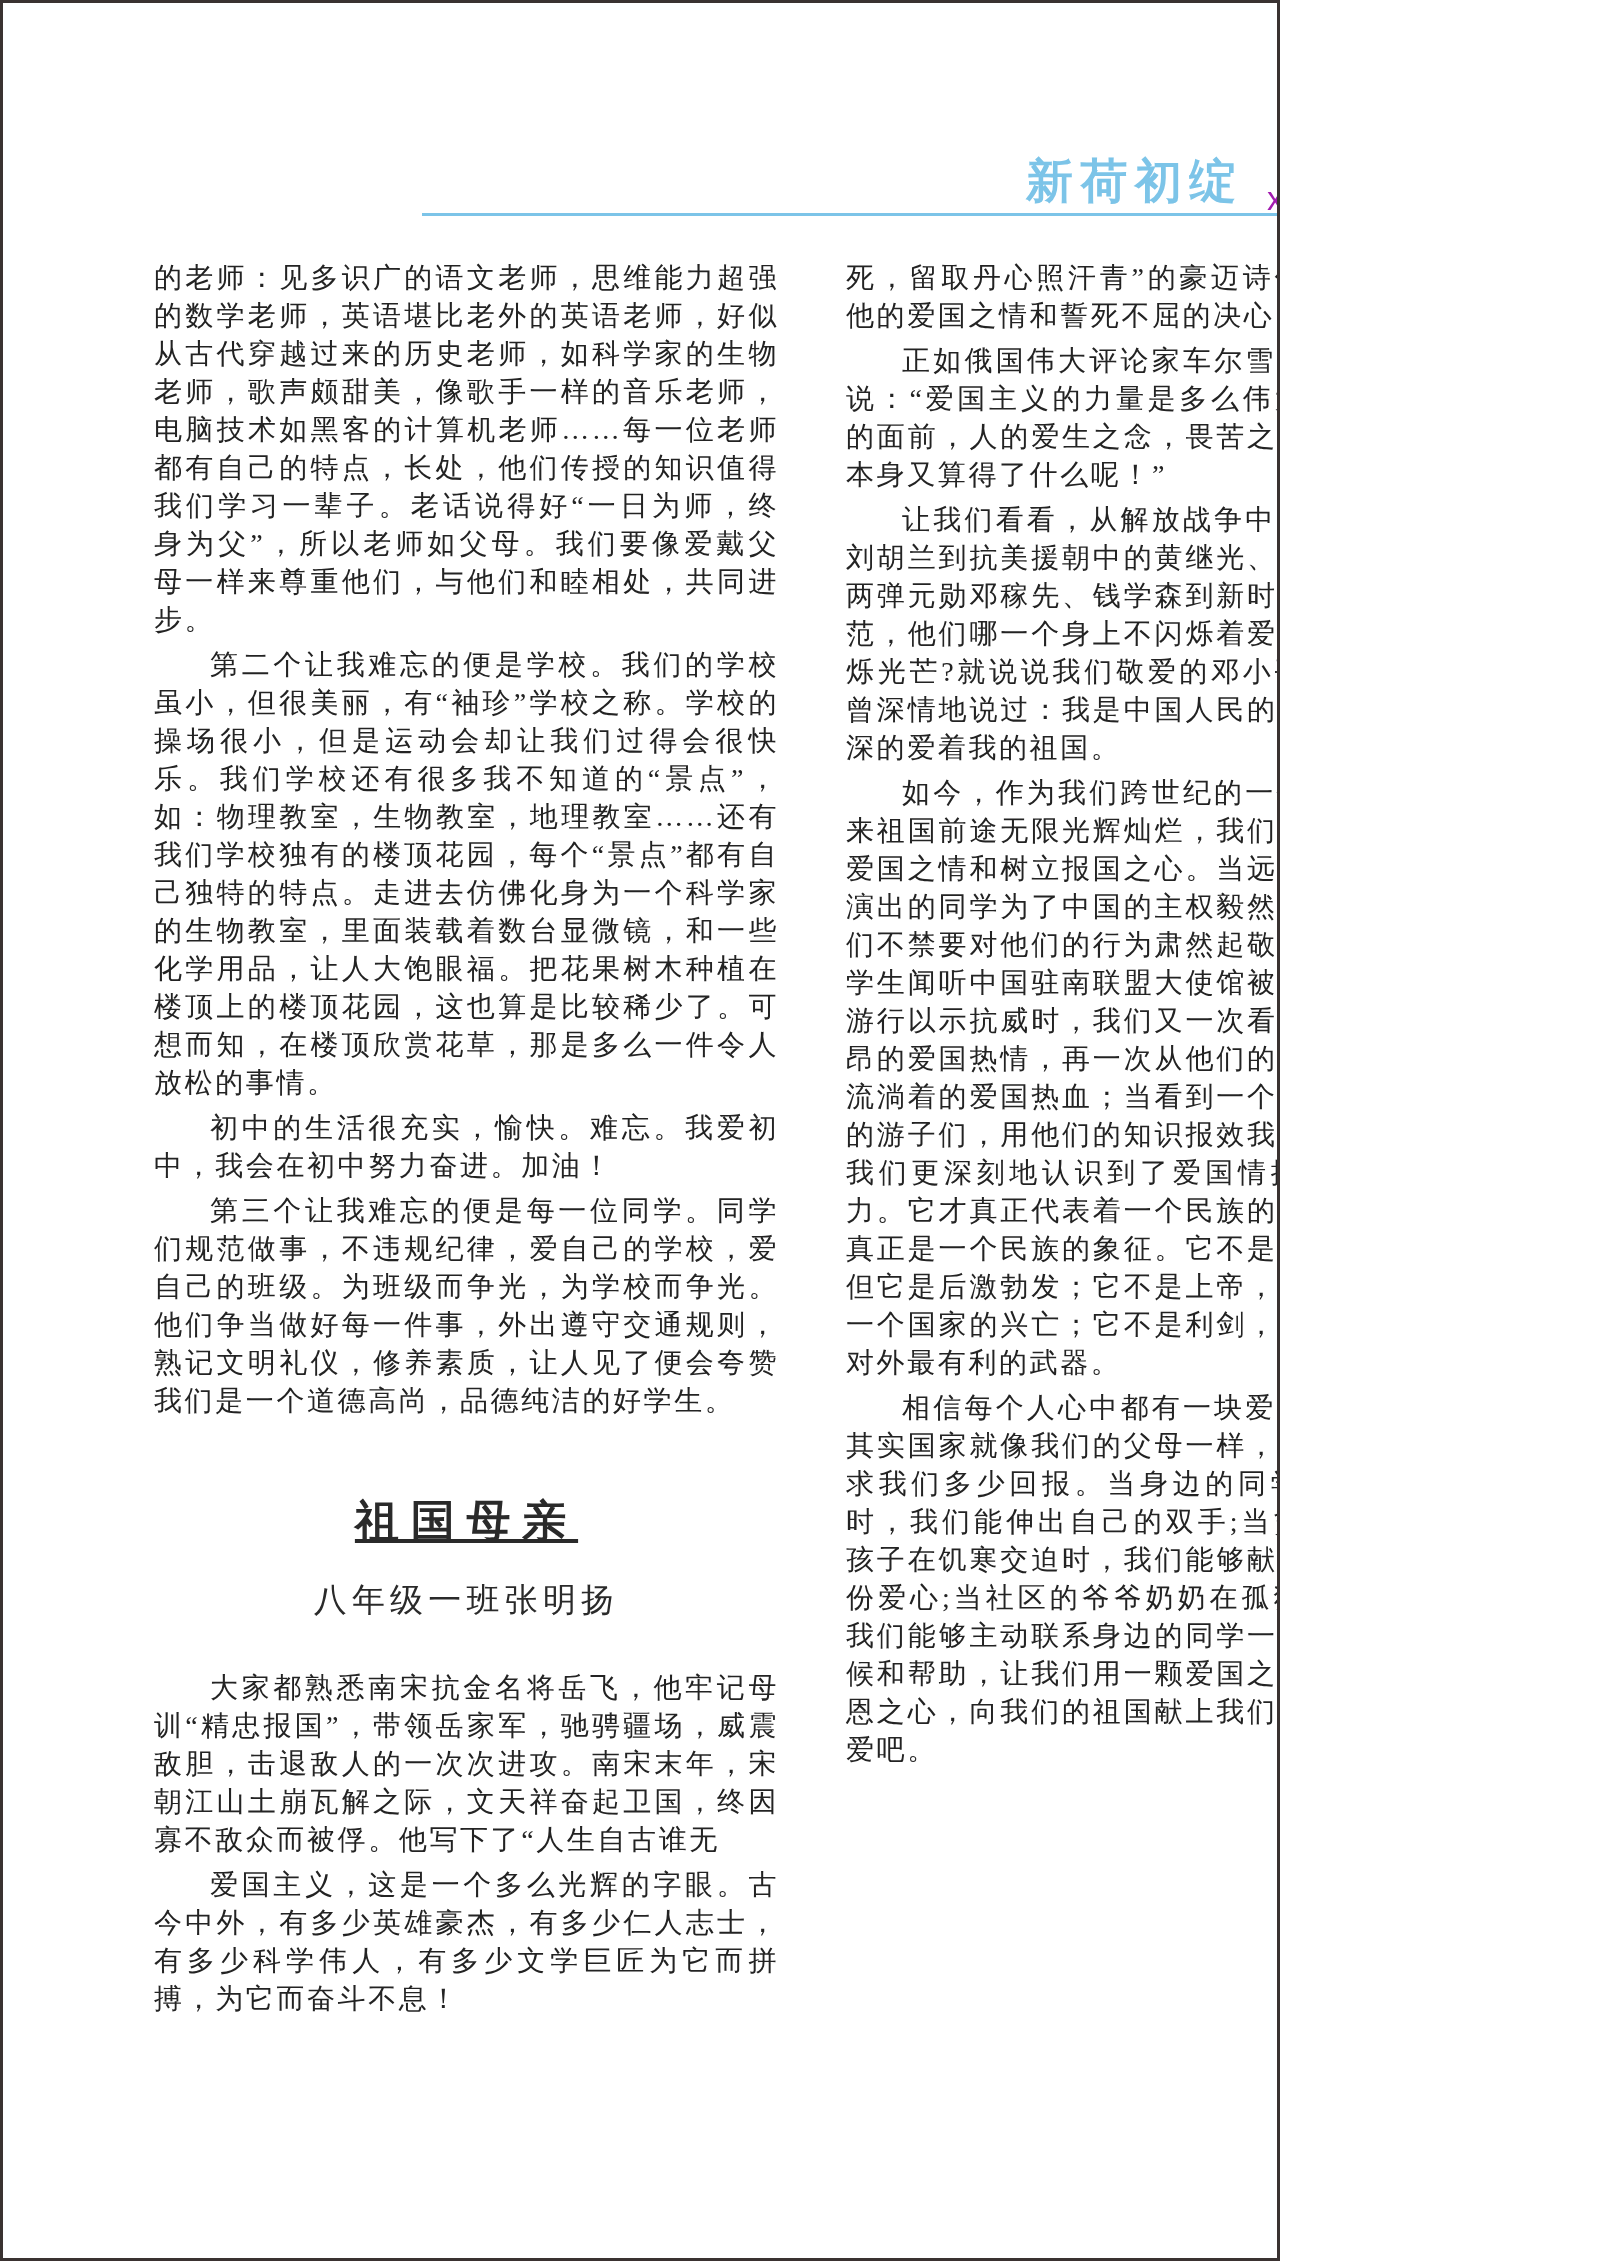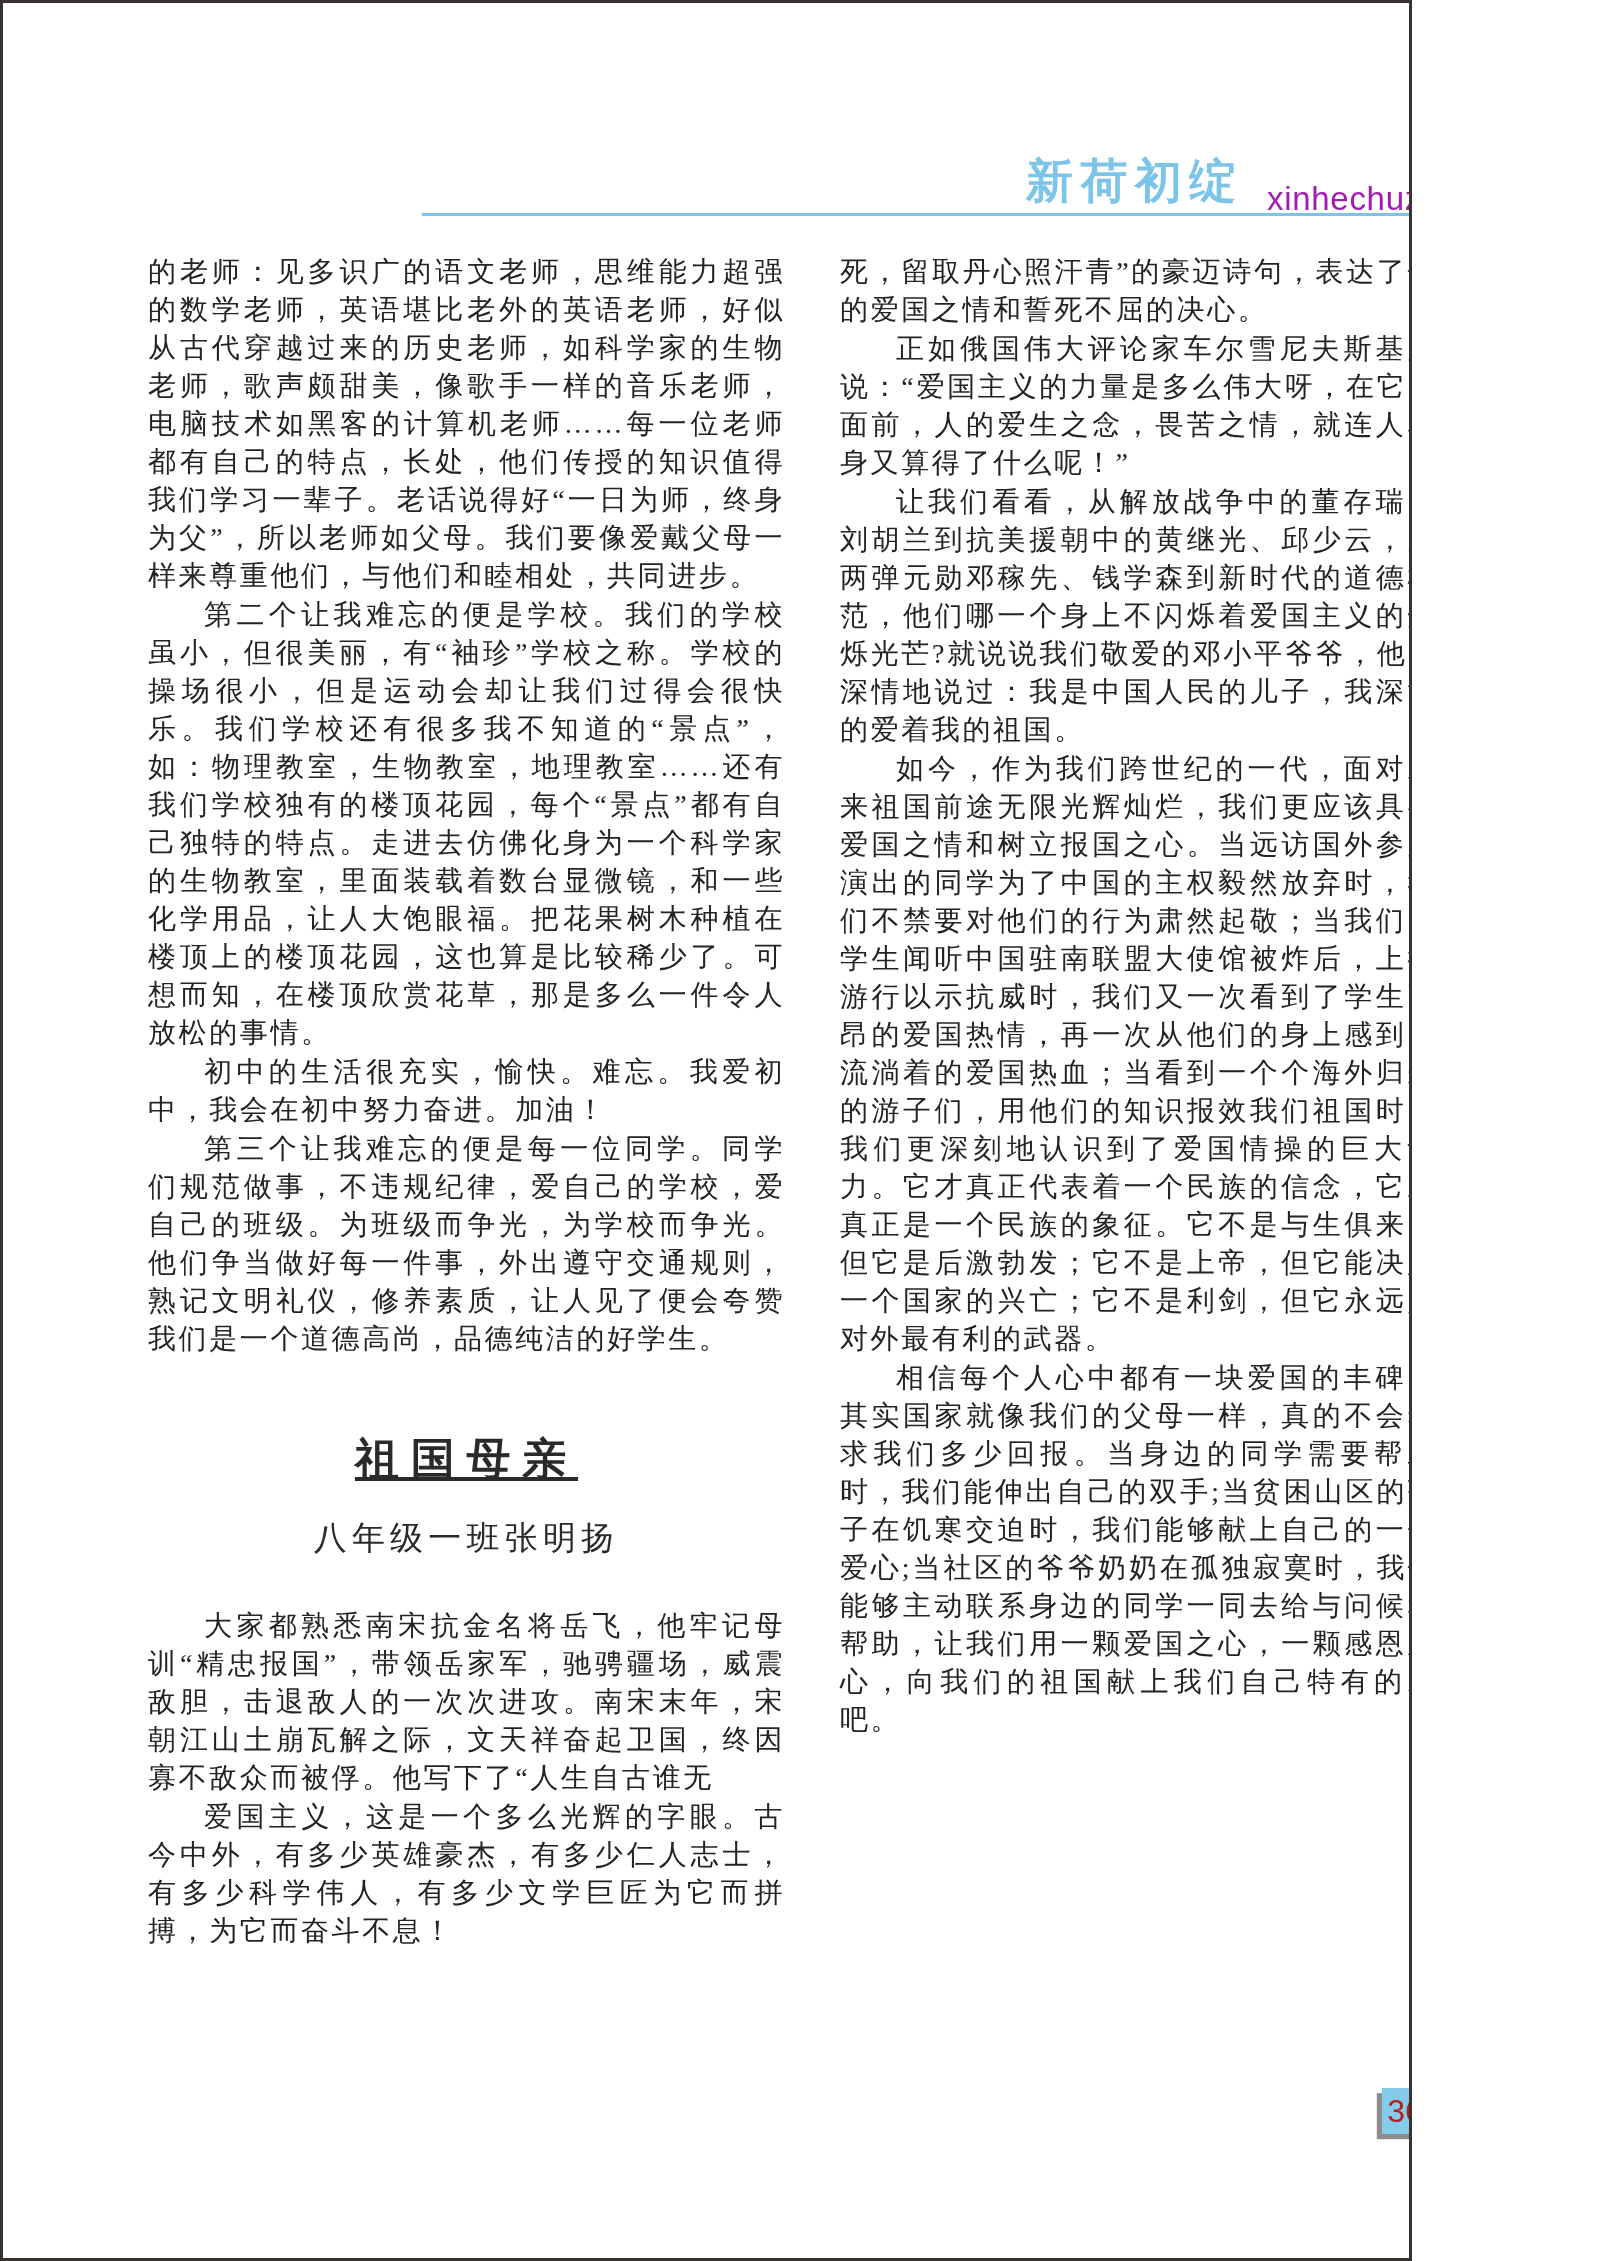--- a/index.html
+++ b/index.html
@@ -1,18 +1,18 @@
 <!DOCTYPE html>
 <html style="font-size:11.8px"><head>
 <meta charset="utf-8">
 <style>
   html,body { margin:0; padding:0; background:#ffffff; }
   .page {
     position:relative;
-    width:1412px; height:2261px;
+    width:1280px; height:2261px;
     box-sizing:border-box;
     background:#ffffff;
     border:3.7px solid #3a3231;
     overflow:hidden;
     font-family:"Liberation Serif","DejaVu Serif",serif;
     color:#232323;
   }
 
   
   .header-rule {
@@ -37,21 +37,21 @@
   .deco-1 { left:1428px; top:152px; width:28px; height:23.5px; background:#7cc4e8; }
   .deco-2 { left:1455px; top:176px; width:28px; height:23.5px; background:#9cd3f0; }
   .deco-3 { left:1428px; top:199px; width:28px; height:23.5px; background:#c2e5f7; }
 
   
   .col { position:absolute; top:249px; }
   .col-left  { left:144px;  width:639px; }
   .col-right { left:836px; width:600px; }
 
   .para {
-    margin:1px;
+    margin:7px;
     font-size:28px;
     line-height:38px;
     letter-spacing:2.6px;
     text-align:justify;
     text-justify:inter-ideograph;
   }
   .para.indent { text-indent:2em; }
 
   .article-title {
     margin:72px 0 0 0;

